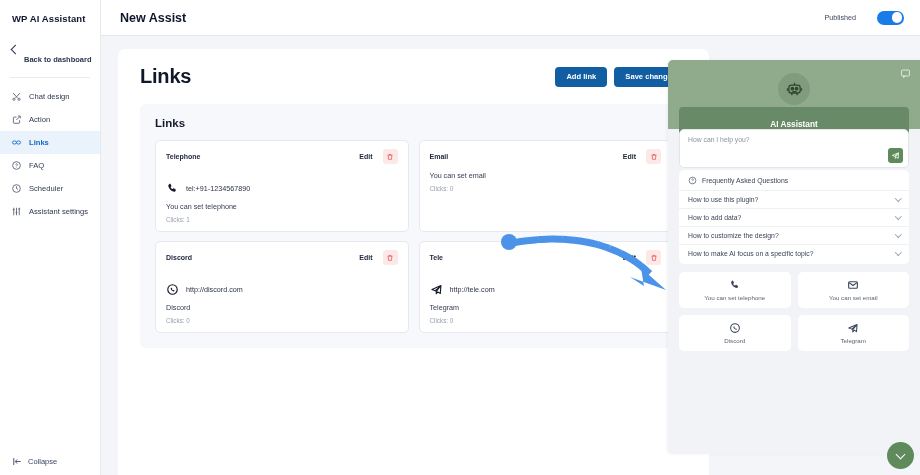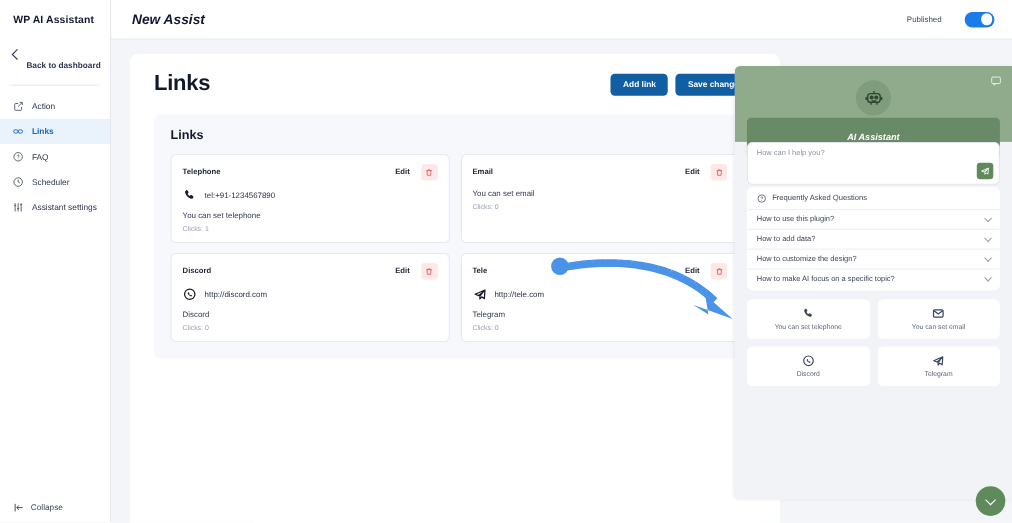--- a/index.html
+++ b/index.html
@@ -61,21 +61,21 @@
 
   
   .right { flex: 1; height: 475px; display: flex; flex-direction: column; min-width: 0; }
 
   .topbar {
     height: 36px; background: #fff;
     border-bottom: 1px solid #e6e8ee;
     display: flex; align-items: center; padding: 0 16px 0 19px;
     flex: 0 0 36px;
   }
-  .topbar .title { font-size: 12.5px; font-weight: bold; color: #10162c; font-style: italic; }
+  .topbar .title { font-size: 12.5px; font-weight: bold; color: #10162c; }
   .topbar .spacer { flex: 1; }
   .pub-wrap { display: flex; align-items: center; gap: 21px; }
   .pub-label { font-size: 7.2px; color: #3d465c; }
   .toggle {
     width: 27px; height: 14px; border-radius: 8px; background: #1a7ce8;
     position: relative; cursor: pointer;
   }
   .toggle .knob {
     position: absolute; right: 1.6px; top: 1.6px;
     width: 10.8px; height: 10.8px; border-radius: 50%; background: #fff;
@@ -134,21 +134,21 @@
   .lc-head { display: flex; align-items: center; }
   .lc-name { font-size: 7px; font-weight: bold; color: #1d2436; }
   .lc-head .spacer { flex: 1; }
   .lc-edit { font-size: 7px; font-weight: bold; color: #1d2436; cursor: pointer; }
   .lc-del {
     width: 15px; height: 15px; border-radius: 3px; background: #fde8e8;
     margin-left: 10px; display: flex; align-items: center; justify-content: center;
     cursor: pointer; color: #e25555;
   }
   .lc-del svg { width: 8px; height: 8px; display: block; }
-  .lc-url-row { display: flex; align-items: center; gap: 7px; margin-top: 7px; }
+  .lc-url-row { display: flex; align-items: center; gap: 7px; margin-top: 18px; }
   .lc-icon { width: 13px; height: 13px; color: #141a2c; flex: 0 0 13px; }
   .lc-icon svg { width: 13px; height: 13px; display: block; }
   .lc-url { font-size: 7.2px; color: #2c3346; }
   .lc-desc { font-size: 7.2px; color: #333b4f; margin-top: 7px; }
   .lc-clicks { font-size: 6.3px; color: #9aa0b0; margin-top: 5px; }
 
   
   .preview {
     position: absolute; left: 668px; top: 60px;
     width: 252px; height: 394px;
@@ -168,21 +168,21 @@
   .pv-avatar {
     position: absolute; left: 50%; top: 13px; transform: translateX(-50%);
     width: 32px; height: 32px; border-radius: 50%;
     background: #7f9d7c; display: flex; align-items: center; justify-content: center;
     color: #2f4630;
   }
   .pv-avatar svg { width: 21px; height: 21px; display: block; }
   .pv-namebar {
     position: absolute; left: 11px; right: 11px; top: 47px;
     height: 34px; background: #698a66; border-radius: 4px 4px 0 0;
-    display: flex; align-items: center; justify-content: center; font-style: italic;
+    display: flex; align-items: center; justify-content: center;
   }
   .pv-name { font-size: 8.3px; font-weight: bold; color: #fff; }
   .pv-input {
     position: absolute; left: 11px; right: 11px; top: 69px;
     height: 39px; background: #fff; border-radius: 5px;
     border: 1px solid #e3e5ea;
   }
   .pv-input .ph { font-size: 6.8px; color: #8d93a3; padding: 6px 0 0 8px; }
   .pv-send {
     position: absolute; right: 5px; bottom: 4px;
@@ -247,20 +247,30 @@
       <span class="chev-left"></span>
       <span class="lbl">Back to dashboard</span>
     </div>
 
     <div class="divider"></div>
 
     <div class="nav">
 
 
 
+      <div class="nav-item">
+        <span class="ico">
+          <svg viewBox="0 0 16 16" fill="none" stroke="currentColor" stroke-width="1.3">
+              <path d="M3 3l6.5 7M13 3L6.5 10"></path>
+              <circle cx="4.3" cy="12" r="1.6"></circle>
+              <circle cx="11.7" cy="12" r="1.6"></circle>
+            </svg>
+        </span>
+        <span class="txt">Chat design</span>
+      </div>
 
       <div class="nav-item">
         <svg class="ico" viewBox="0 0 16 16" fill="none" stroke="currentColor" stroke-width="1.3">
             <path d="M12.5 9v3.5a1 1 0 0 1-1 1h-7a1 1 0 0 1-1-1v-7a1 1 0 0 1 1-1H8"></path>
             <path d="M10 3h3.5v3.5M13.2 3.3L7.8 8.7"></path>
           </svg>
         <span class="txt">Action</span>
       </div>
 
       <div class="nav-item active">

